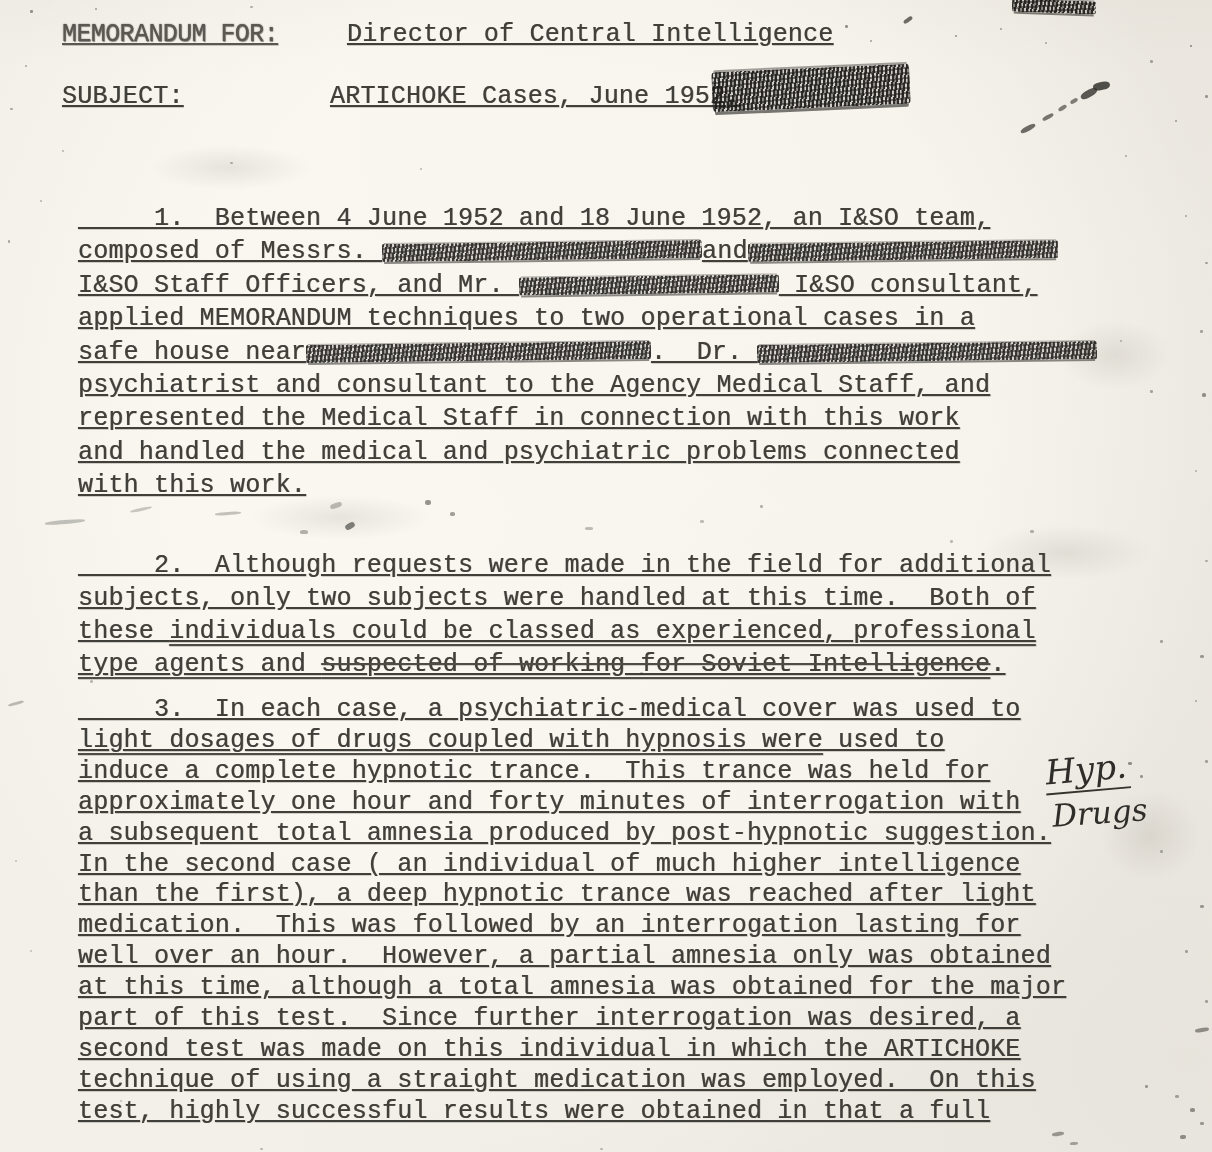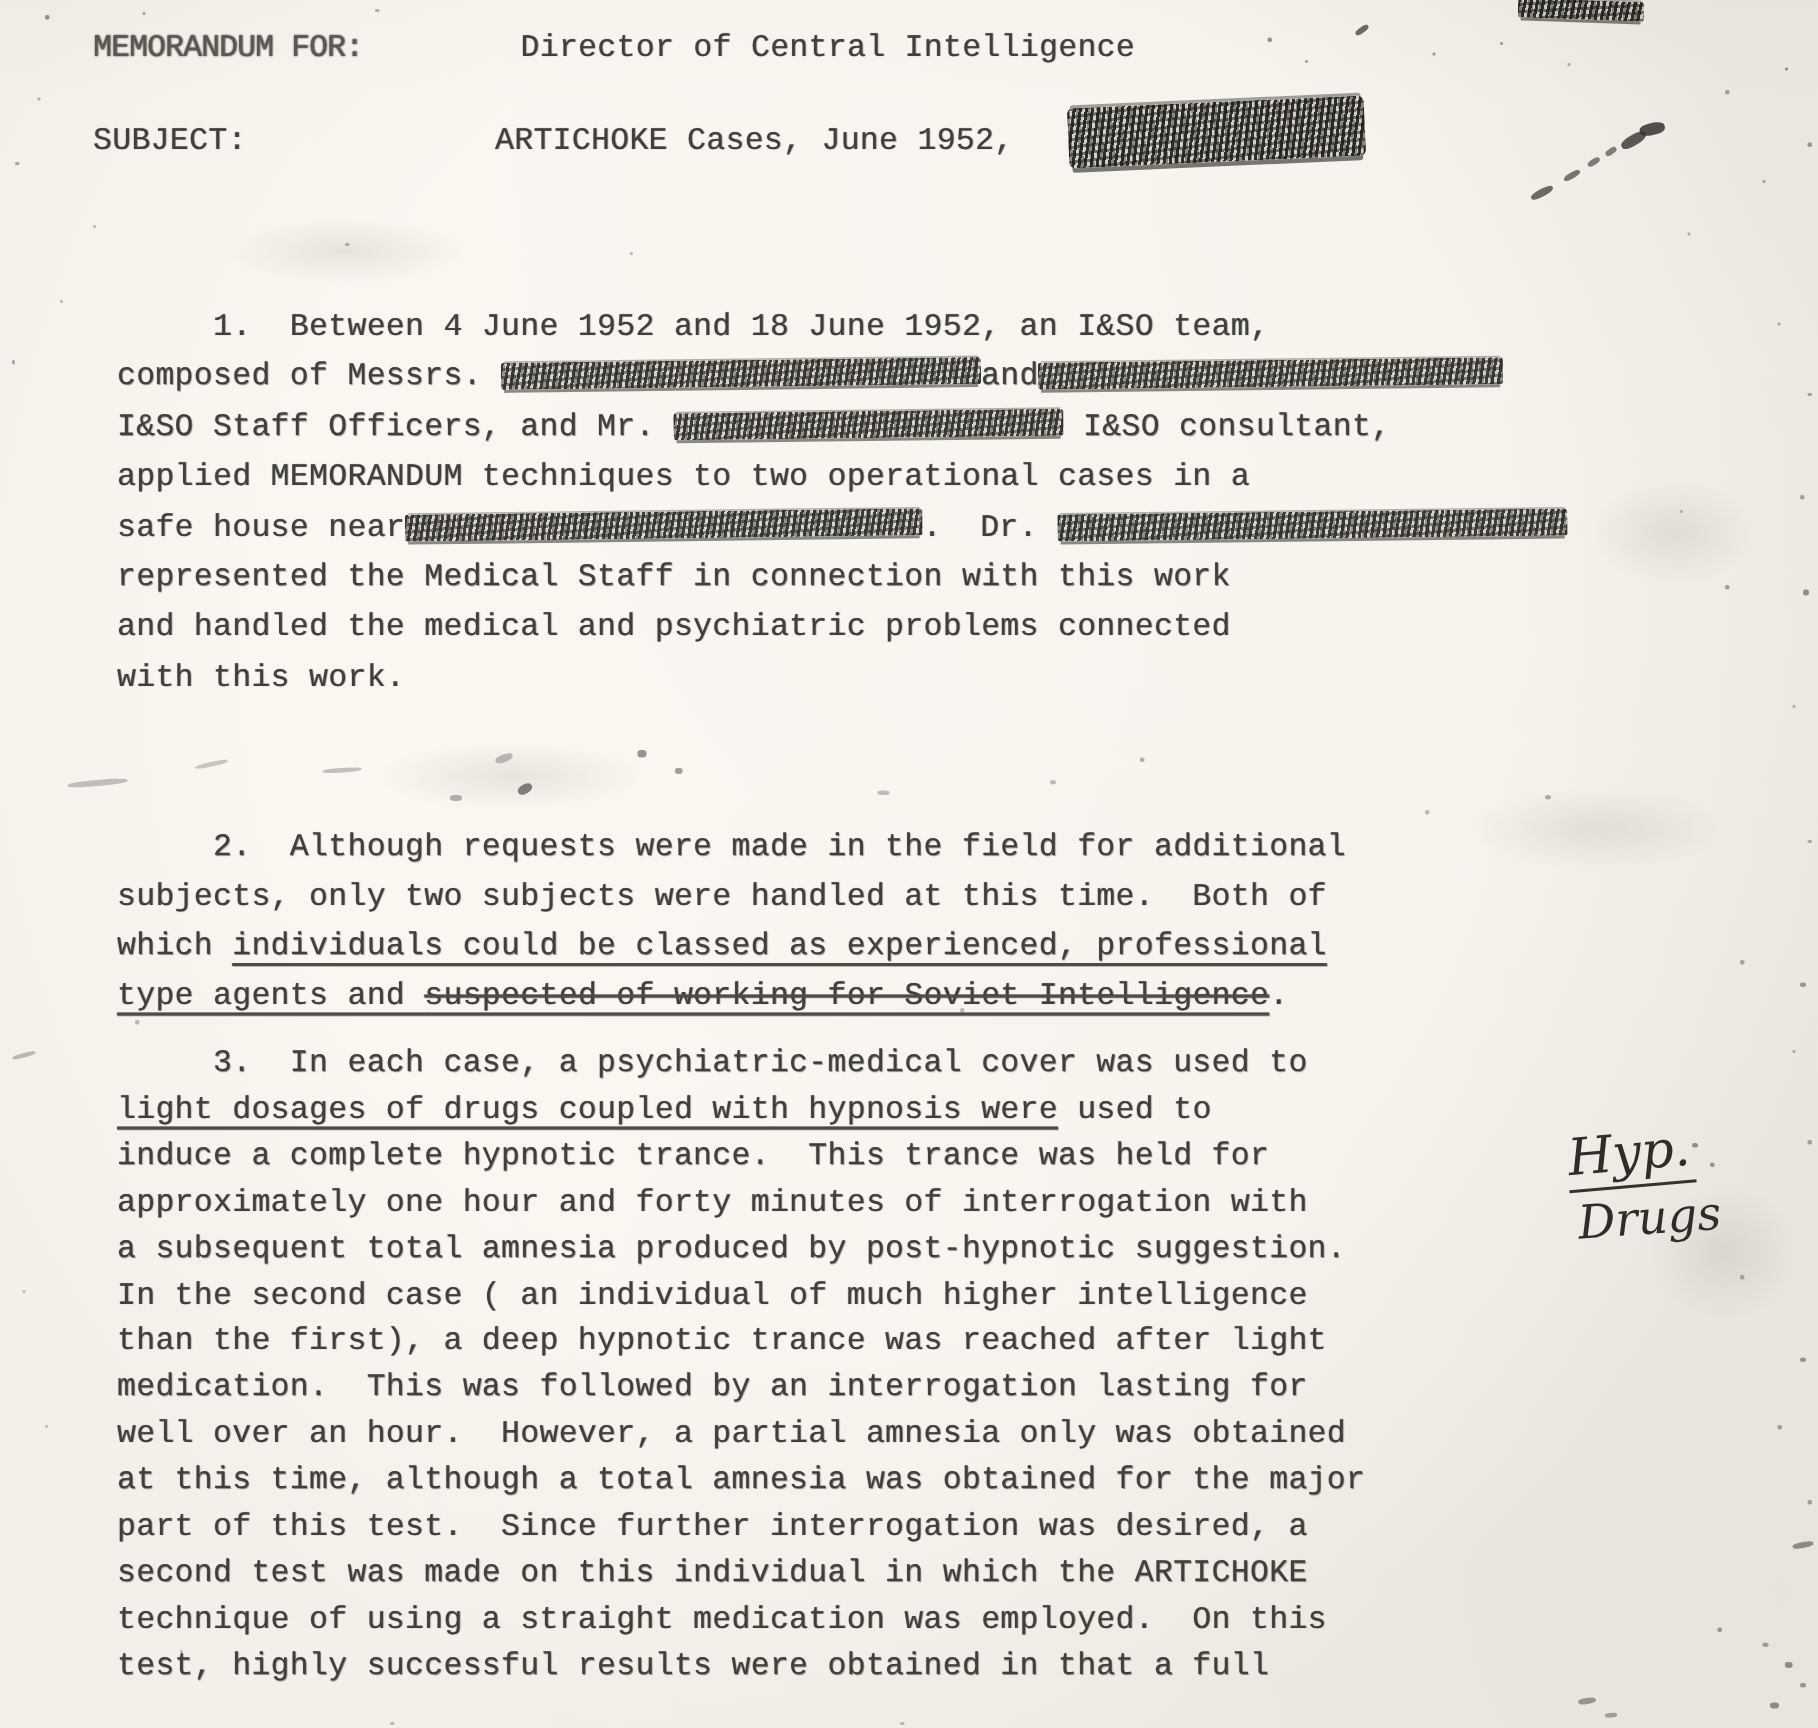--- a/index.html
+++ b/index.html
@@ -11,23 +11,24 @@
   }
   .vignette{
     position:absolute;inset:0;pointer-events:none;
     background:
       radial-gradient(ellipse at 48% 38%, rgba(255,253,247,.55) 45%, rgba(0,0,0,0) 75%),
       radial-gradient(ellipse at 100% 8%, rgba(160,150,135,.10), rgba(0,0,0,0) 60%),
       radial-gradient(ellipse at 98% 92%, rgba(150,142,128,.12), rgba(0,0,0,0) 55%),
       linear-gradient(180deg, rgba(210,204,190,.12), rgba(0,0,0,0) 6%);
   }
   .typed{
-    font-size:21px;line-height:1;letter-spacing:.2px;
+    font-size:25px;line-height:1;letter-spacing:.2px;
     text-shadow:.5px .4px .6px rgba(48,46,42,.55), -.3px 0 .5px rgba(48,46,42,.28);
     opacity:.93;
+    text-decoration:underline;
   }
   .degraded{opacity:.8;letter-spacing:-.6px;text-shadow:0 0 1.4px rgba(40,38,34,.9),.6px .5px .8px rgba(40,38,34,.6);}
   .abs{position:absolute;white-space:pre;}
   .para{position:absolute;left:78px;}
   .tline{white-space:pre;}
   .hand-underline{
     text-decoration-line:underline;
     text-decoration-thickness:2px;
     text-decoration-color:#43403a;
     text-underline-offset:6px;
@@ -79,28 +80,29 @@
 <span class="redact blob" style="left:712px;top:68px;width:198px"></span>
 
 <span class="redact topcut" style="left:1012px;top:0;width:84px"></span>
 
 <div class="para typed" style="top:202px;line-height:33.4px">
     <div class="tline"><span>     1.  Between 4 June 1952 and 18 June 1952, an I&amp;SO team,</span></div>
     <div class="tline"><span>composed of Messrs. </span><span class="redact" style="width: 320px;"></span><span>and</span><span class="redact" style="width: 310px;"></span></div>
     <div class="tline"><span>I&amp;SO Staff Officers, and Mr. </span><span class="redact" style="width: 260px;"></span><span> I&amp;SO consultant,</span></div>
     <div class="tline"><span>applied MEMORANDUM techniques to two operational cases in a</span></div>
     <div class="tline"><span>safe house near</span><span class="redact" style="width: 345px;"></span><span>.  Dr. </span><span class="redact" style="width: 340px;"></span></div>
+    <div class="tline"><span>psychiatrist and consultant to the Agency Medical Staff, and</span></div>
     <div class="tline"><span>represented the Medical Staff in connection with this work</span></div>
     <div class="tline"><span>and handled the medical and psychiatric problems connected</span></div>
     <div class="tline"><span>with this work.</span></div>
   </div>
 <div class="para typed" style="top:549px;line-height:33px">
     <div class="tline"><span>     2.  Although requests were made in the field for additional</span></div>
     <div class="tline"><span>subjects, only two subjects were handled at this time.  Both of</span></div>
-    <div class="tline"><span>which </span><span class="hand-underline">individuals could be classed as experienced, professional</span></div>
+    <div class="tline"><span>these </span><span class="hand-underline">individuals could be classed as experienced, professional</span></div>
     <div class="tline"><span class="hand-underline">type agents and </span><span class="hand-underline hand-strike">suspected of working for Soviet Intelligence</span><span>.</span></div>
   </div>
 <div class="para typed" style="top:695px;line-height:30.9px">
     <div class="tline"><span>     3.  In each case, a psychiatric-medical cover was used to</span></div>
     <div class="tline"><span class="hand-underline">light dosages of drugs coupled with hypnosis were</span><span> used to</span></div>
     <div class="tline"><span>induce a complete hypnotic trance.  This trance was held for</span></div>
     <div class="tline"><span>approximately one hour and forty minutes of interrogation with</span></div>
     <div class="tline"><span>a subsequent total amnesia produced by post-hypnotic suggestion.</span></div>
     <div class="tline"><span>In the second case ( an individual of much higher intelligence</span></div>
     <div class="tline"><span>than the first), a deep hypnotic trance was reached after light</span></div>

